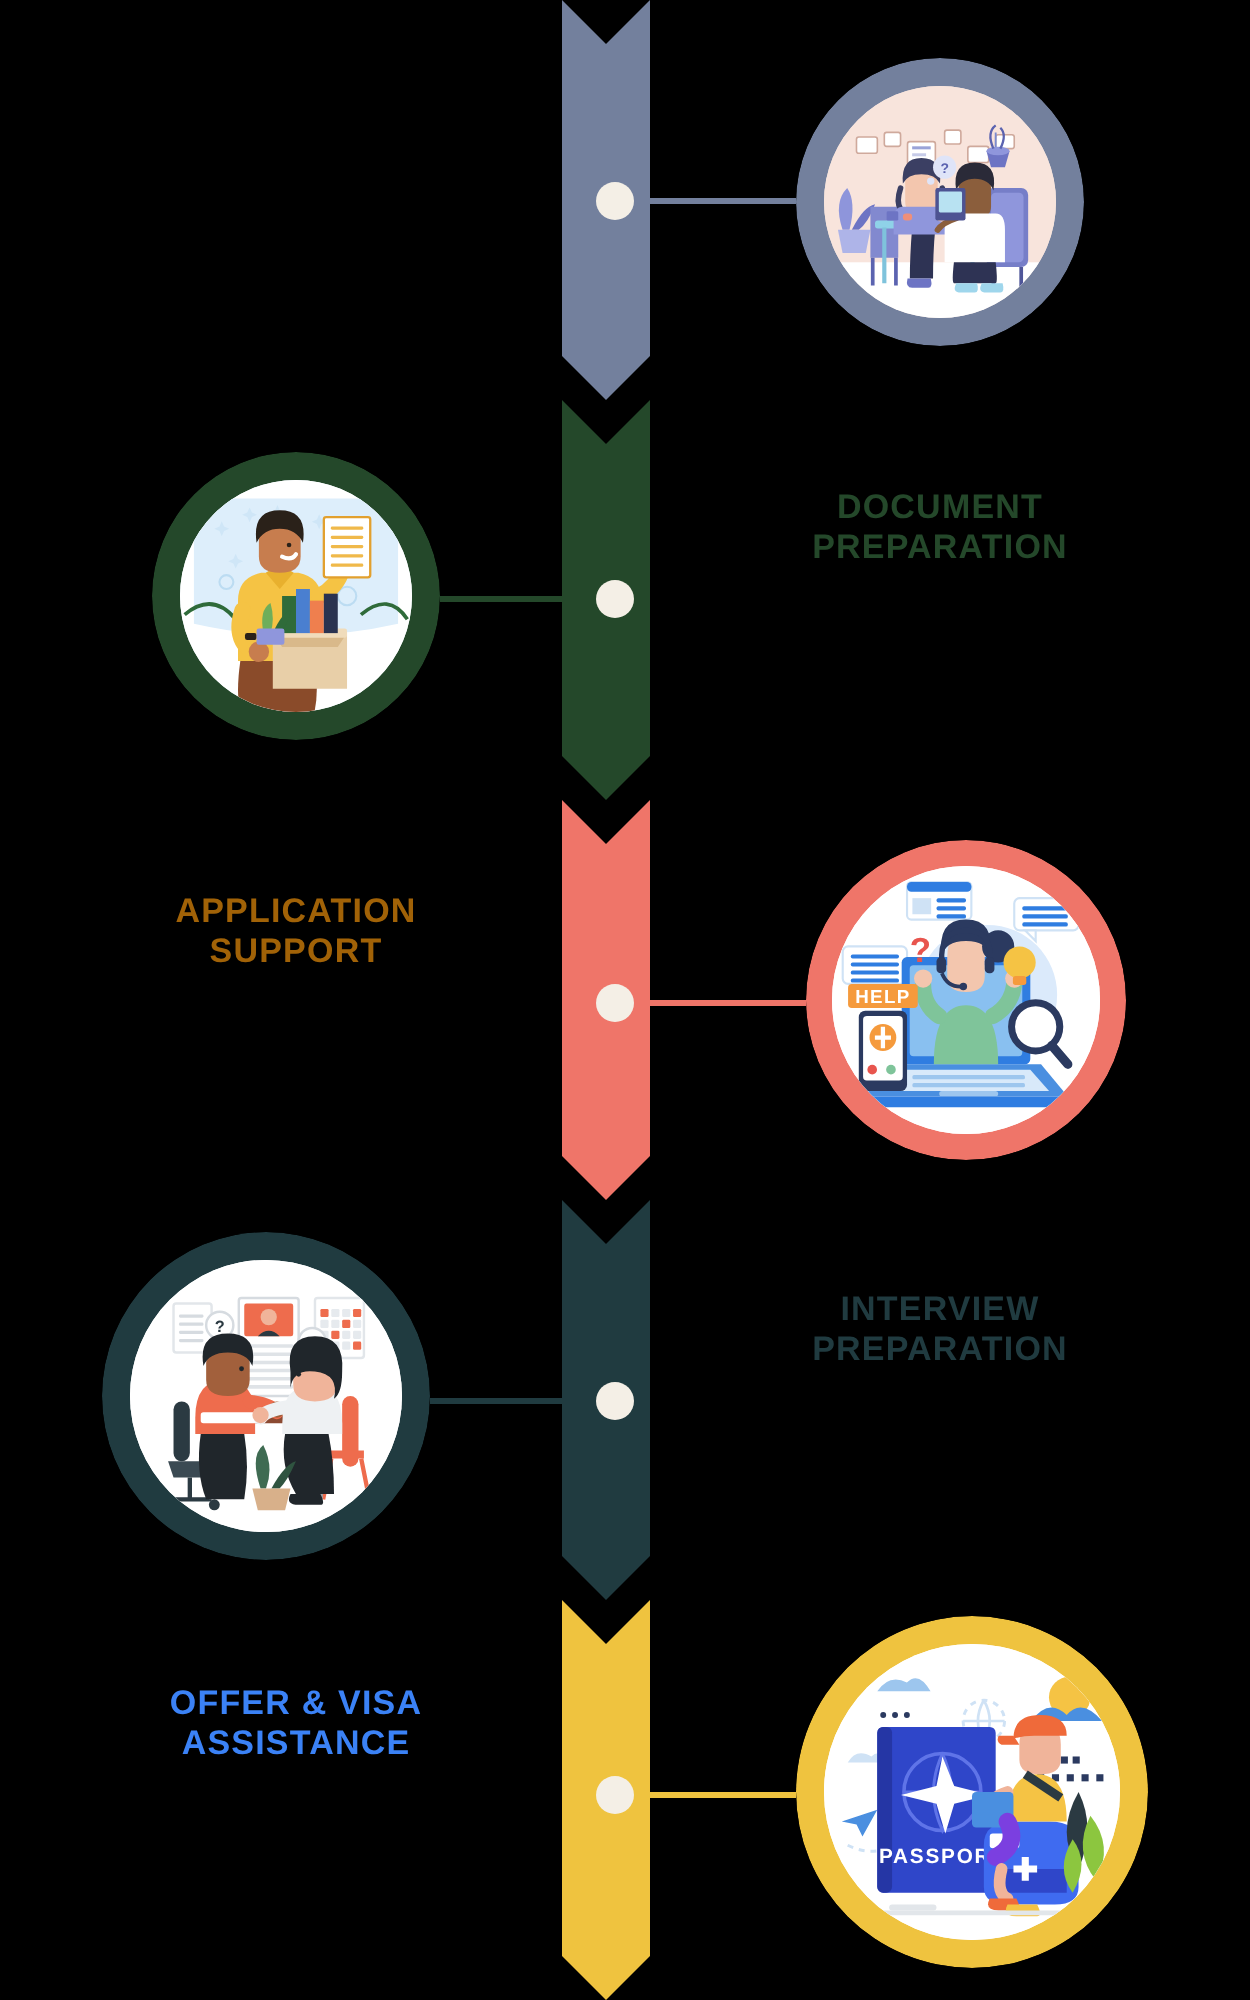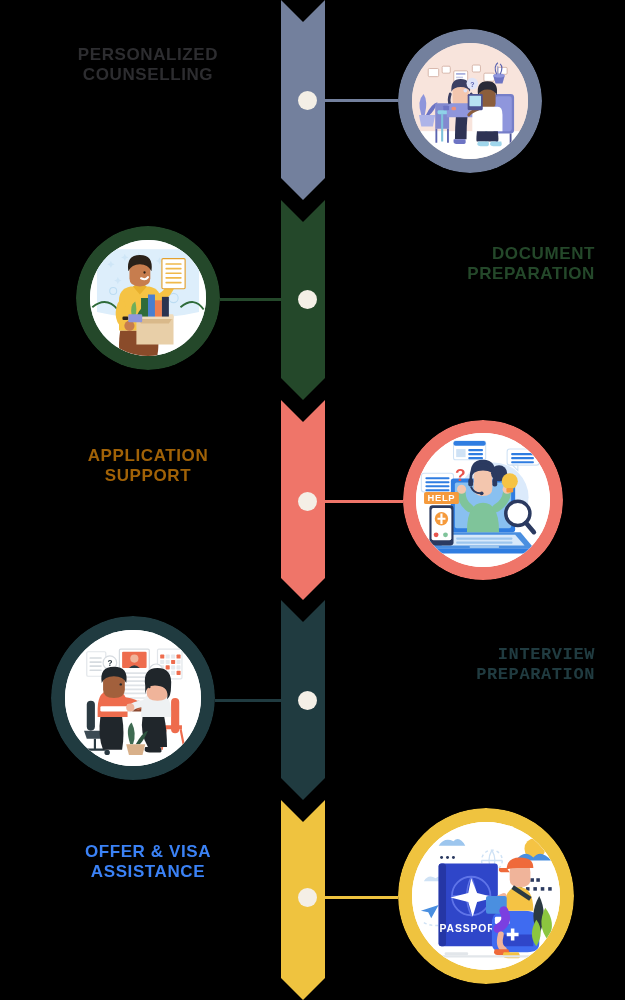--- a/index.html
+++ b/index.html
@@ -24,21 +24,21 @@
     background:#f4efe6;
   }
   
   .label{
     position:absolute;
     font-size:17px;font-weight:bold;line-height:1.15;
     letter-spacing:0.6px;
     text-transform:uppercase;
     white-space:pre-line;
   }
-  .label.right{text-align:right;}
+  .label.right{text-align:center;}
   .label.left{text-align:center;}
 
   
   .bubble{position:absolute;border-radius:50%;overflow:hidden;}
   .bubble .ring{position:absolute;inset:0;border-radius:50%;}
   .bubble .inner{position:absolute;border-radius:50%;overflow:hidden;background:#ffffff;}
   .bubble svg{display:block;width:100%;height:100%;}
 </style>
 </head>
 <body>
@@ -360,25 +360,23 @@
               <path d="M90 58 q8 10 2 22 q-8 -10 -2 -22 z" fill="#8cc63f"></path>
               <path d="M84 66 q-6 10 0 18 q6 -10 0 -18 z" fill="#8cc63f"></path>
               <rect x="10" y="90" width="80" height="1.6" rx="0.8" fill="#e2e6ea"></rect>
             </g>
           </svg>
         </div>
       </div>
     </div>
 
   <div class="layer" id="labels">
-      <div class="label left" style="color: rgb(45, 45, 48); top: 45px; left: 28px; width: 240px;">PERSONALIZED
-COUNSELLING</div>
       <div class="label right" style="color: rgb(36, 72, 42); top: 244px; left: 345px; width: 250px;">DOCUMENT
 PREPARATION</div>
       <div class="label left" style="color: #a16207; top: 446px; left: 28px; width: 240px;">APPLICATION
 SUPPORT</div>
-      <div class="label right" style="color: rgb(32, 59, 64); top: 645px; left: 345px; width: 250px; font-family: Liberation Mono, monospace;">INTERVIEW
+      <div class="label right" style="color: rgb(32, 59, 64); top: 645px; left: 345px; width: 250px;">INTERVIEW
 PREPARATION</div>
       <div class="label left" style="color: #3b82f6; top: 842px; left: 28px; width: 240px;">OFFER &amp; VISA
 ASSISTANCE</div>
     </div>
 
 </div>
 
 </body></html>

